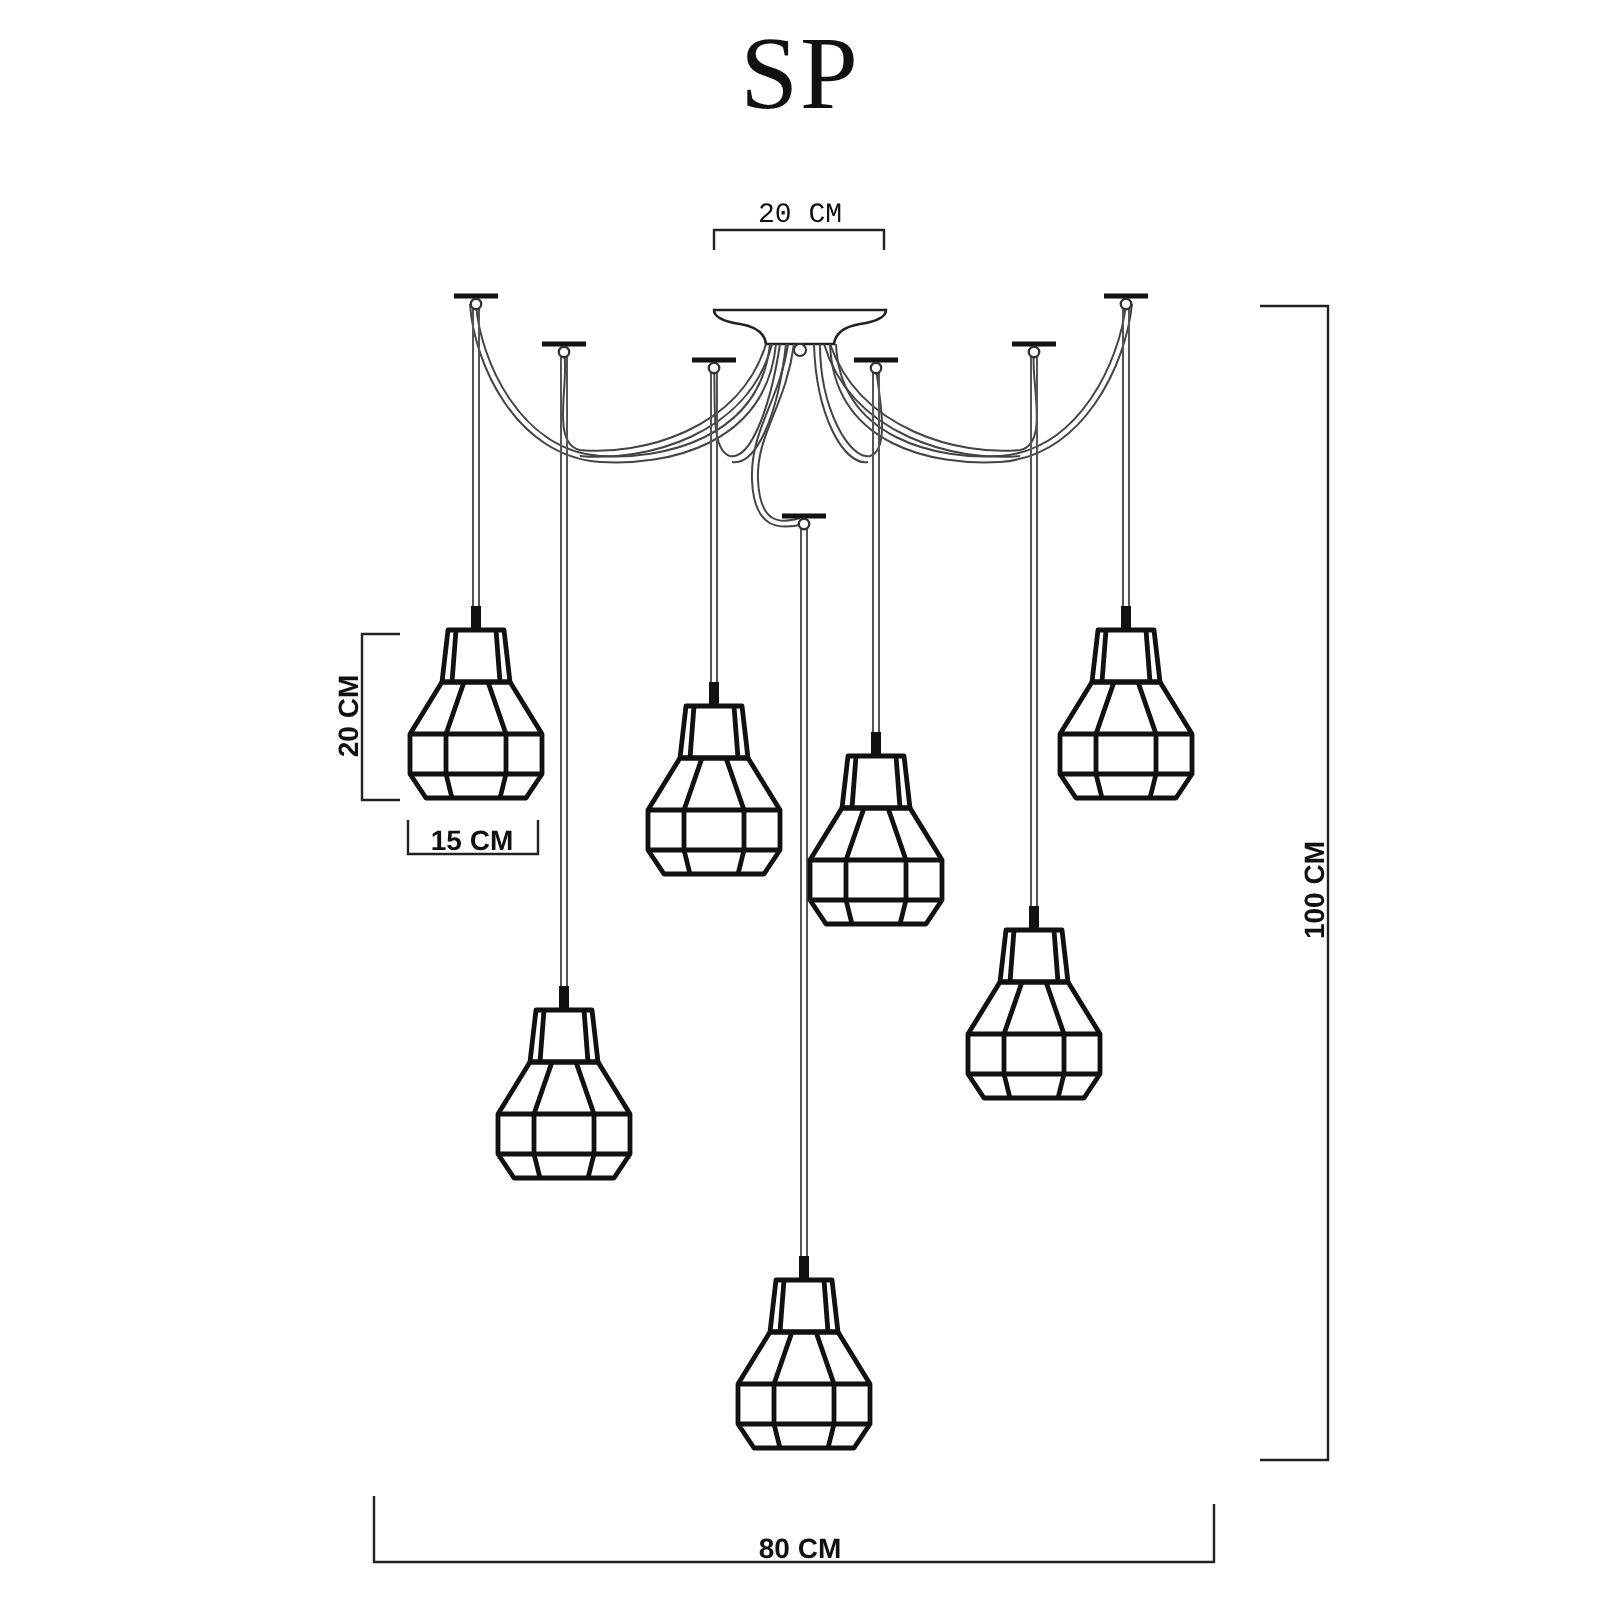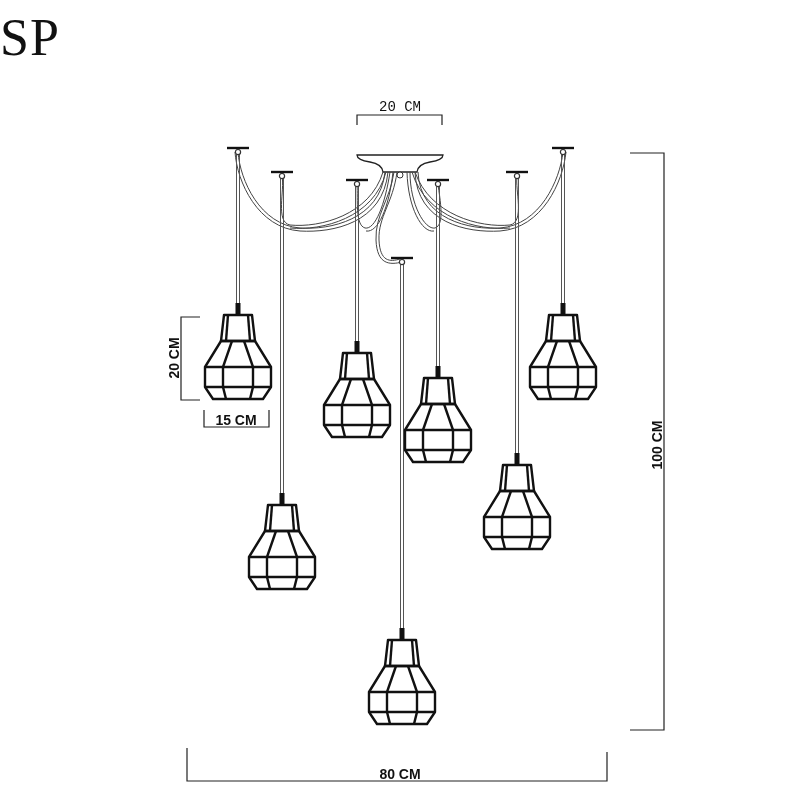--- a/index.html
+++ b/index.html
@@ -1,17 +1,17 @@
 <!DOCTYPE html>
 <html><head>
 <meta charset="utf-8">
 <style>
   html, body { margin:0; padding:0; background:#ffffff; }
   body { width:800px; height:800px; position:relative; overflow:hidden; }
-  .title { position:absolute; left:0; top:8px; width:800px; text-align:left;
+  .title { position:absolute; left:0; top:8px; width:800px; text-align:center;
     font-family:"Liberation Serif", serif; font-size:52px; color:#111; letter-spacing:1px; }
   svg { position:absolute; left:0; top:0; }
   .dimtxt { font-family:"Liberation Sans", sans-serif; font-weight:bold; font-size:14px; fill:#111; }
   .dimtxt-serif { font-family:"Liberation Mono", monospace; font-size:14px; fill:#111; }
 </style>
 </head>
 <body>
 
 <div class="title">SP</div>
 

